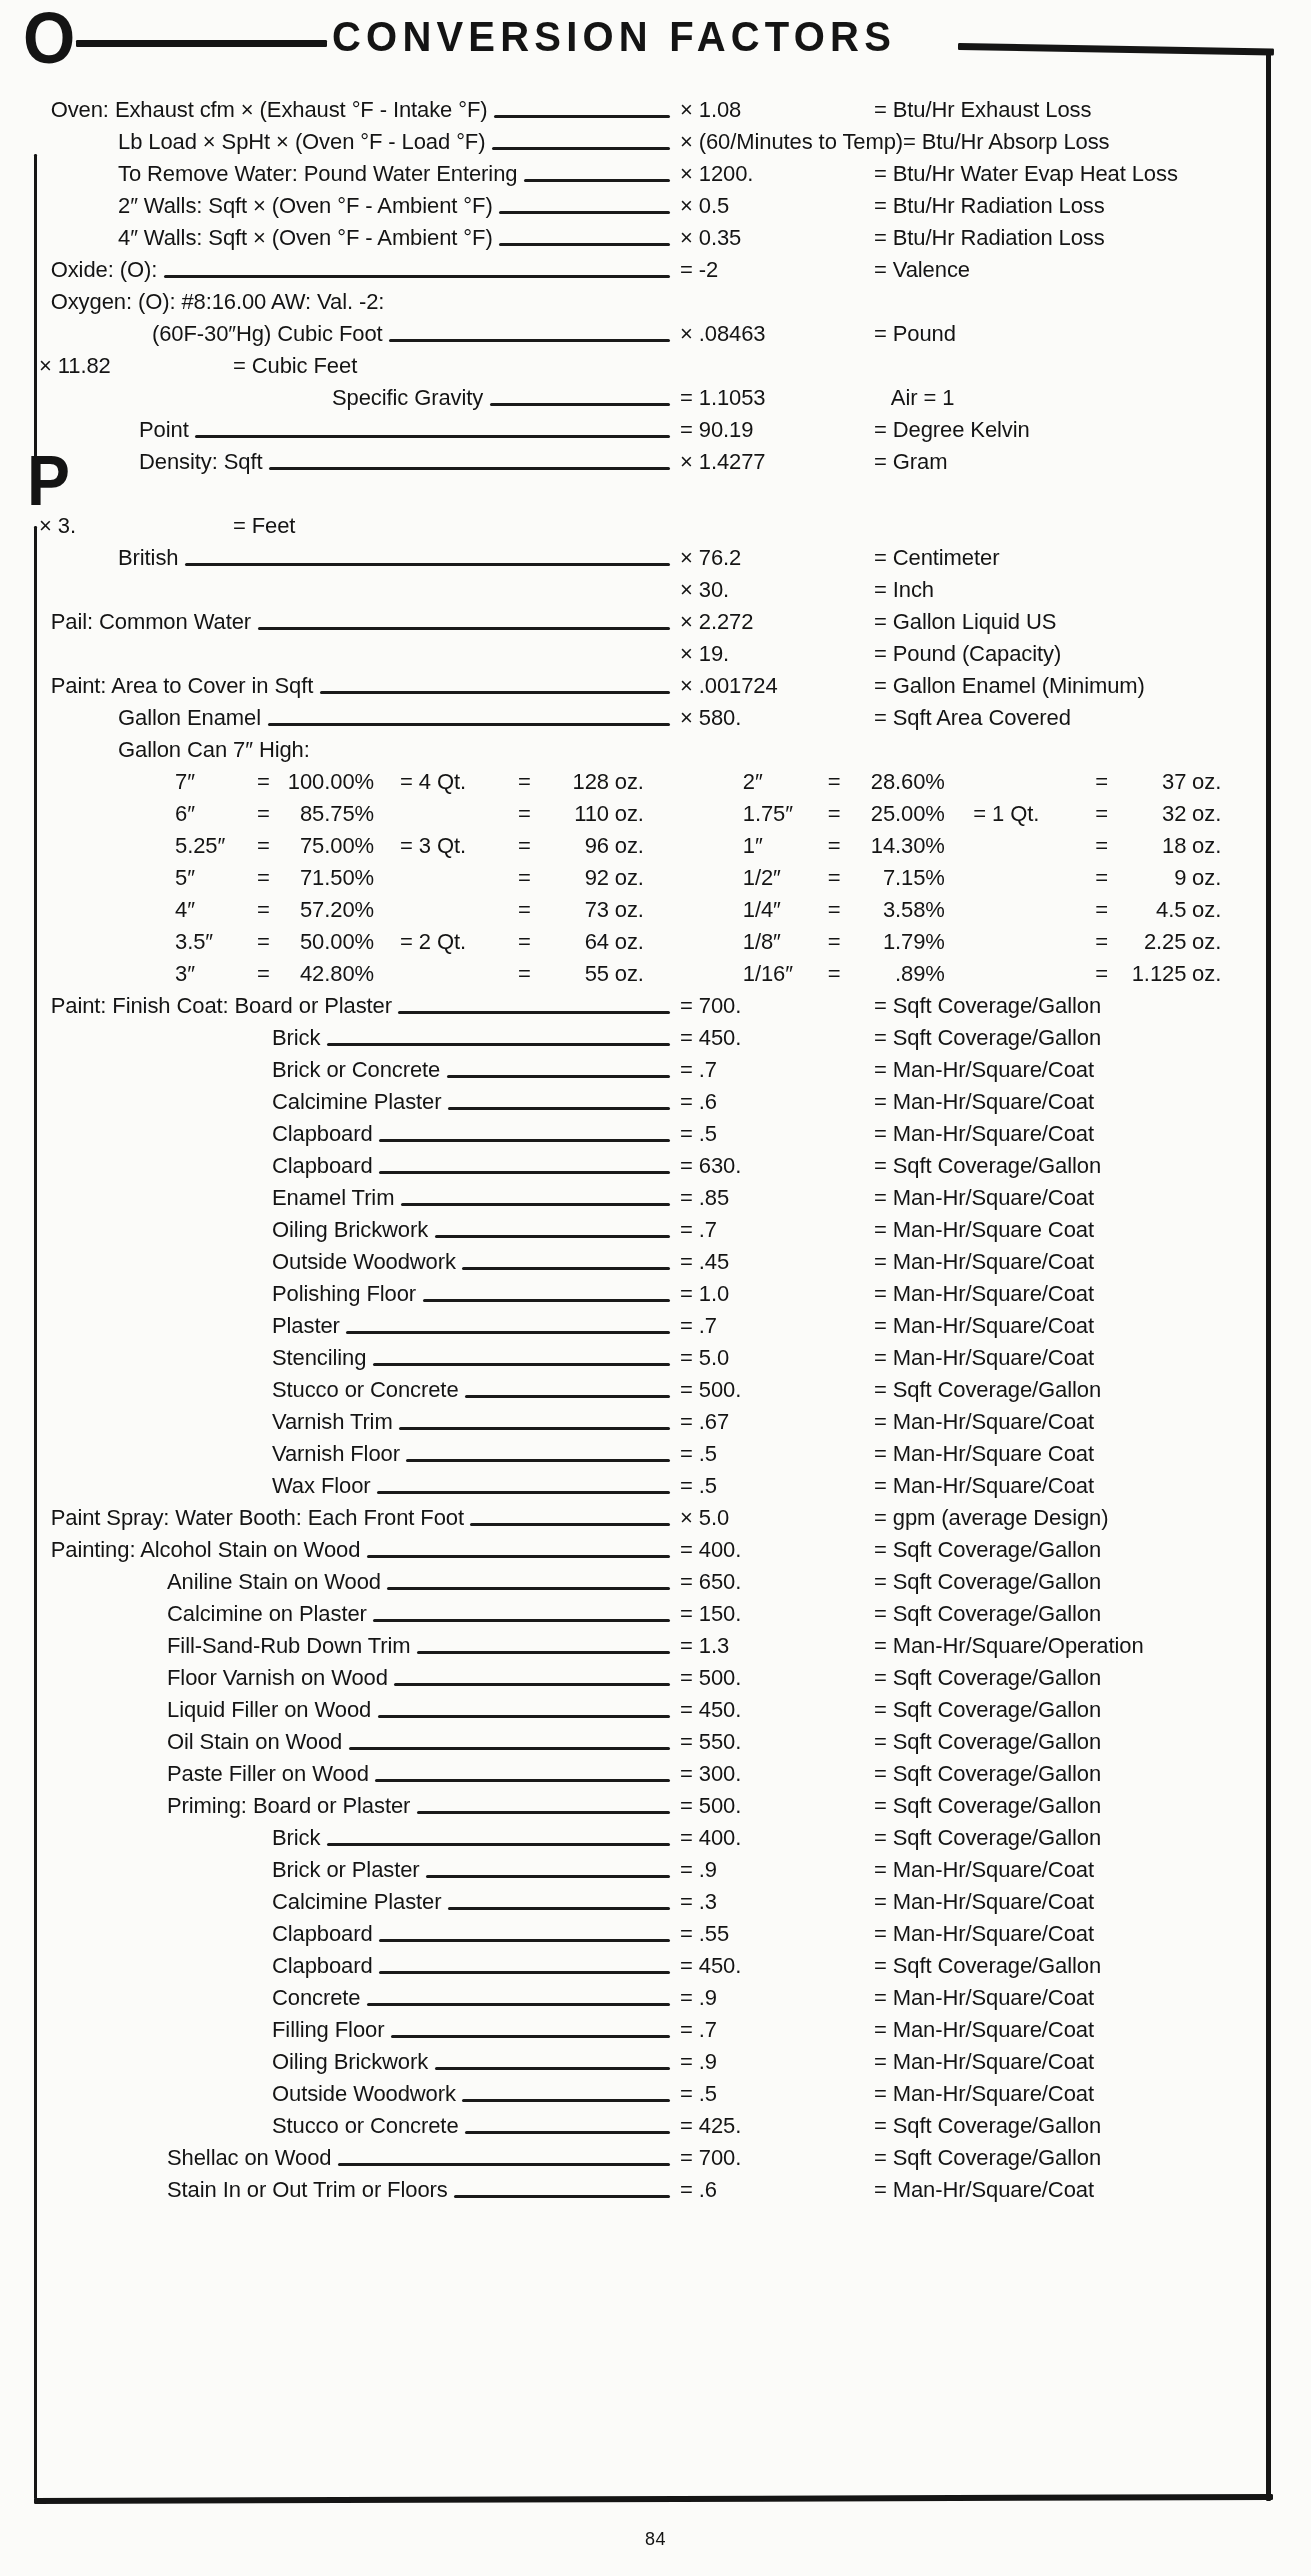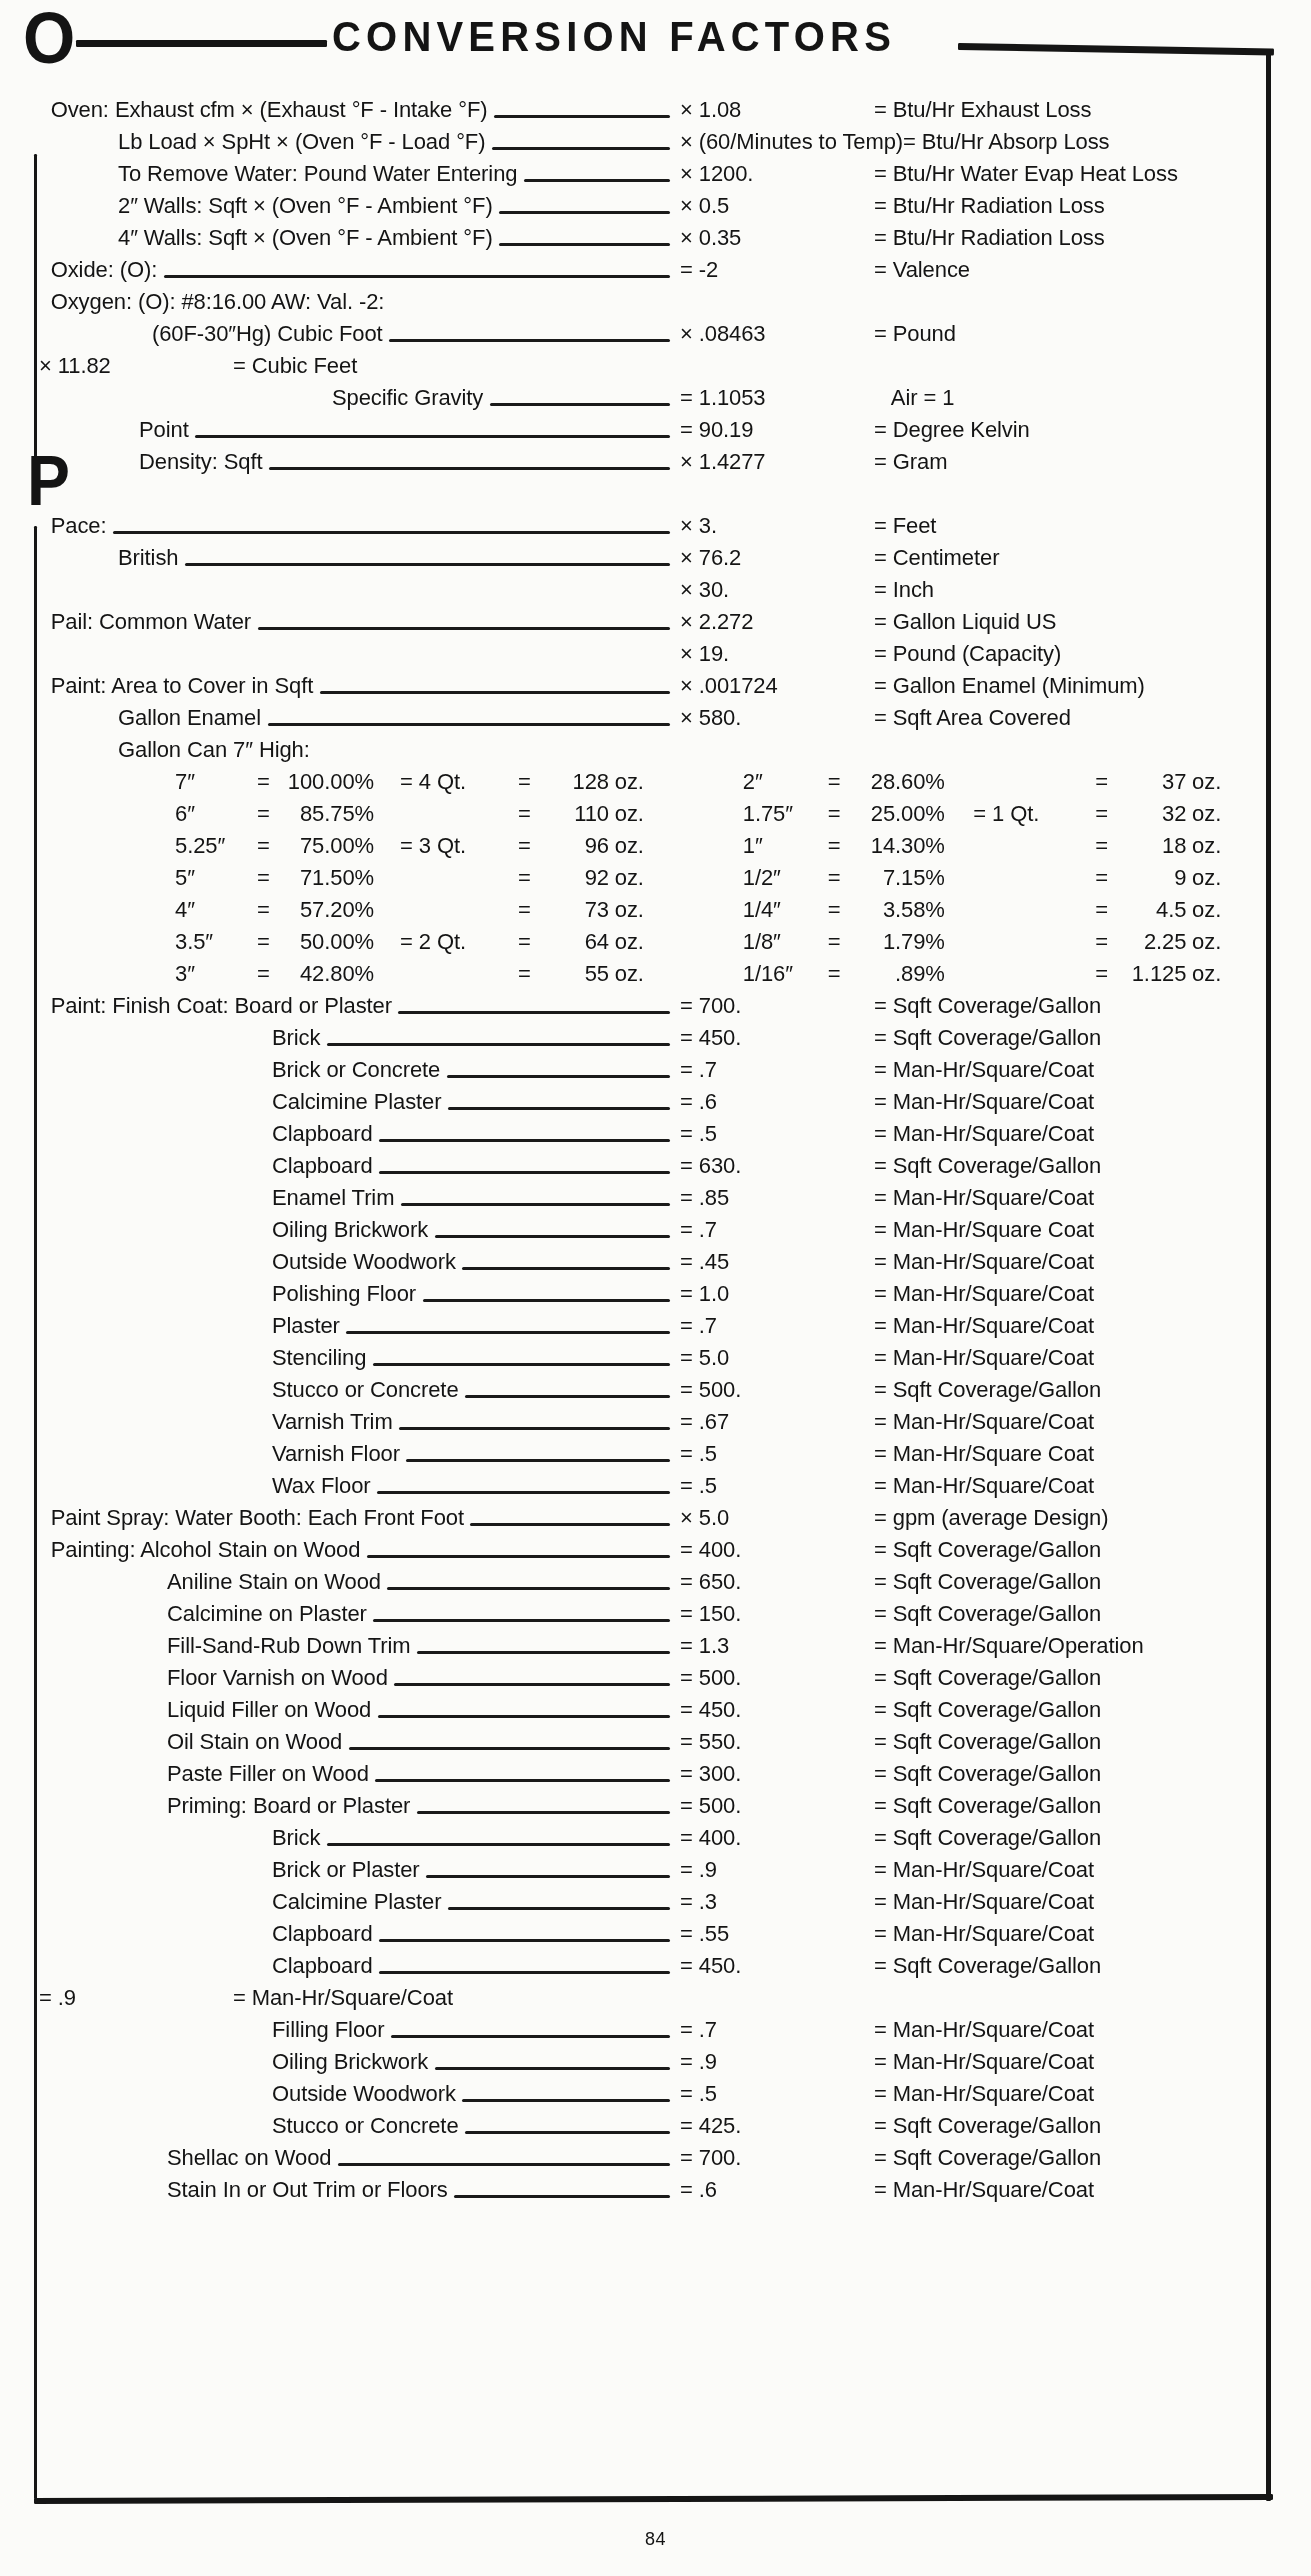--- a/index.html
+++ b/index.html
@@ -84,21 +84,21 @@
       <div class="row"><div class="left"><span class="lbl" style="padding-left: 79px;">2″ Walls: Sqft × (Oven °F - Ambient °F)</span><div class="fill"></div></div><span class="val">× 0.5</span><span class="res">= Btu/Hr Radiation Loss</span></div>
       <div class="row"><div class="left"><span class="lbl" style="padding-left: 79px;">4″ Walls: Sqft × (Oven °F - Ambient °F)</span><div class="fill"></div></div><span class="val">× 0.35</span><span class="res">= Btu/Hr Radiation Loss</span></div>
       <div class="row"><div class="left"><span class="lbl" style="padding-left: 11.7px;">Oxide: (O):</span><div class="fill"></div></div><span class="val">= -2</span><span class="res">= Valence</span></div>
       <div class="row"><div class="left"><span class="lbl" style="padding-left: 11.7px;">Oxygen: (O): #8:16.00 AW: Val. -2:</span></div></div>
       <div class="row"><div class="left"><span class="lbl" style="padding-left: 113px;">(60F-30″Hg) Cubic Foot</span><div class="fill"></div></div><span class="val">× .08463</span><span class="res">= Pound</span></div>
       <div class="row"><span class="val">× 11.82</span><span class="res">= Cubic Feet</span></div>
       <div class="row"><div class="left"><span class="lbl" style="padding-left: 293px;">Specific Gravity</span><div class="fill"></div></div><span class="val">= 1.1053</span><span class="res">   Air = 1</span></div>
       <div class="row"><div class="left"><span class="lbl" style="padding-left: 100px;">Point</span><div class="fill"></div></div><span class="val">= 90.19</span><span class="res">= Degree Kelvin</span></div>
       <div class="row"><div class="left"><span class="lbl" style="padding-left: 100px;">Density: Sqft</span><div class="fill"></div></div><span class="val">× 1.4277</span><span class="res">= Gram</span></div>
       <div class="gap"></div>
-      <div class="row"><div class="left"><span class="lbl" style="padding-left: 11.7px;">Pace:</span><div class="fill"></div></div><span class="val">× 3.</span><span class="res">= Feet</span></div>
+      <div class="row"><span class="val">× 3.</span><span class="res">= Feet</span></div>
       <div class="row"><div class="left"><span class="lbl" style="padding-left: 79px;">British</span><div class="fill"></div></div><span class="val">× 76.2</span><span class="res">= Centimeter</span></div>
       <div class="row"><div class="left"><span class="lbl" style="padding-left: 0px;"></span></div><span class="val">× 30.</span><span class="res">= Inch</span></div>
       <div class="row"><div class="left"><span class="lbl" style="padding-left: 11.7px; text-align: center;">Pail: Common Water</span><div class="fill"></div></div><span class="val">× 2.272</span><span class="res">= Gallon Liquid US</span></div>
       <div class="row"><div class="left"><span class="lbl" style="padding-left: 0px;"></span></div><span class="val">× 19.</span><span class="res">= Pound (Capacity)</span></div>
       <div class="row"><div class="left"><span class="lbl" style="padding-left: 11.7px;">Paint: Area to Cover in Sqft</span><div class="fill"></div></div><span class="val">× .001724</span><span class="res">= Gallon Enamel (Minimum)</span></div>
       <div class="row"><div class="left"><span class="lbl" style="padding-left: 79px;">Gallon Enamel</span><div class="fill"></div></div><span class="val">× 580.</span><span class="res">= Sqft Area Covered</span></div>
       <div class="row"><div class="left"><span class="lbl" style="padding-left: 79px;">Gallon Can 7″ High:</span></div></div>
       <div class="trow"><span class="t-ind"></span><span class="t-size">7″</span><span class="t-eq">=</span><span class="t-pct">100.00%</span><span class="t-g1"></span><span class="t-qt">= 4 Qt.</span><span class="t-eq">=</span><span class="t-oz">128</span><span class="t-ozs">oz.</span><span class="t-mid"></span><span class="t-size2">2″</span><span class="t-eq">=</span><span class="t-pct">28.60%</span><span class="t-g2"></span><span class="t-qt2"></span><span class="t-eq">=</span><span class="t-oz">37</span><span class="t-ozs">oz.</span></div>
       <div class="trow"><span class="t-ind"></span><span class="t-size">6″</span><span class="t-eq">=</span><span class="t-pct">85.75%</span><span class="t-g1"></span><span class="t-qt"></span><span class="t-eq">=</span><span class="t-oz">110</span><span class="t-ozs">oz.</span><span class="t-mid"></span><span class="t-size2">1.75″</span><span class="t-eq">=</span><span class="t-pct">25.00%</span><span class="t-g2"></span><span class="t-qt2">= 1 Qt.</span><span class="t-eq">=</span><span class="t-oz">32</span><span class="t-ozs">oz.</span></div>
       <div class="trow"><span class="t-ind"></span><span class="t-size">5.25″</span><span class="t-eq">=</span><span class="t-pct">75.00%</span><span class="t-g1"></span><span class="t-qt">= 3 Qt.</span><span class="t-eq">=</span><span class="t-oz">96</span><span class="t-ozs">oz.</span><span class="t-mid"></span><span class="t-size2">1″</span><span class="t-eq">=</span><span class="t-pct">14.30%</span><span class="t-g2"></span><span class="t-qt2"></span><span class="t-eq">=</span><span class="t-oz">18</span><span class="t-ozs">oz.</span></div>
@@ -130,21 +130,21 @@
       <div class="row"><div class="left"><span class="lbl" style="padding-left: 128px;">Floor Varnish on Wood</span><div class="fill"></div></div><span class="val">= 500.</span><span class="res">= Sqft Coverage/Gallon</span></div>
       <div class="row"><div class="left"><span class="lbl" style="padding-left: 128px;">Liquid Filler on Wood</span><div class="fill"></div></div><span class="val">= 450.</span><span class="res">= Sqft Coverage/Gallon</span></div>
       <div class="row"><div class="left"><span class="lbl" style="padding-left: 128px;">Oil Stain on Wood</span><div class="fill"></div></div><span class="val">= 550.</span><span class="res">= Sqft Coverage/Gallon</span></div>
       <div class="row"><div class="left"><span class="lbl" style="padding-left: 128px;">Paste Filler on Wood</span><div class="fill"></div></div><span class="val">= 300.</span><span class="res">= Sqft Coverage/Gallon</span></div>
       <div class="row"><div class="left"><span class="lbl" style="padding-left: 128px;">Priming: Board or Plaster</span><div class="fill"></div></div><span class="val">= 500.</span><span class="res">= Sqft Coverage/Gallon</span></div>
       <div class="row"><div class="left"><span class="lbl" style="padding-left: 233px;">Brick</span><div class="fill"></div></div><span class="val">= 400.</span><span class="res">= Sqft Coverage/Gallon</span></div>
       <div class="row"><div class="left"><span class="lbl" style="padding-left: 233px;">Brick or Plaster</span><div class="fill"></div></div><span class="val">= .9</span><span class="res">= Man-Hr/Square/Coat</span></div>
       <div class="row"><div class="left"><span class="lbl" style="padding-left: 233px;">Calcimine Plaster</span><div class="fill"></div></div><span class="val">= .3</span><span class="res">= Man-Hr/Square/Coat</span></div>
       <div class="row"><div class="left"><span class="lbl" style="padding-left: 233px;">Clapboard</span><div class="fill"></div></div><span class="val">= .55</span><span class="res">= Man-Hr/Square/Coat</span></div>
       <div class="row"><div class="left"><span class="lbl" style="padding-left: 233px;">Clapboard</span><div class="fill"></div></div><span class="val">= 450.</span><span class="res">= Sqft Coverage/Gallon</span></div>
-      <div class="row"><span class="val">= .9</span><span class="res">= Man-Hr/Square/Coat</span></div>
+      <div class="row"><div class="left"><span class="lbl" style="padding-left: 233px;">Concrete</span><div class="fill"></div></div><span class="val">= .9</span><span class="res">= Man-Hr/Square/Coat</span></div>
       <div class="row"><div class="left"><span class="lbl" style="padding-left: 233px; text-align: center;">Filling Floor</span><div class="fill"></div></div><span class="val">= .7</span><span class="res">= Man-Hr/Square/Coat</span></div>
       <div class="row"><div class="left"><span class="lbl" style="padding-left: 233px;">Oiling Brickwork</span><div class="fill"></div></div><span class="val">= .9</span><span class="res">= Man-Hr/Square/Coat</span></div>
       <div class="row"><div class="left"><span class="lbl" style="padding-left: 233px;">Outside Woodwork</span><div class="fill"></div></div><span class="val">= .5</span><span class="res">= Man-Hr/Square/Coat</span></div>
       <div class="row"><div class="left"><span class="lbl" style="padding-left: 233px;">Stucco or Concrete</span><div class="fill"></div></div><span class="val">= 425.</span><span class="res">= Sqft Coverage/Gallon</span></div>
       <div class="row"><div class="left"><span class="lbl" style="padding-left: 128px;">Shellac on Wood</span><div class="fill"></div></div><span class="val">= 700.</span><span class="res">= Sqft Coverage/Gallon</span></div>
       <div class="row"><div class="left"><span class="lbl" style="padding-left: 128px;">Stain In or Out Trim or Floors</span><div class="fill"></div></div><span class="val">= .6</span><span class="res">= Man-Hr/Square/Coat</span></div>
     </div>
 
   <div class="page-number">84</div>
 </div>

